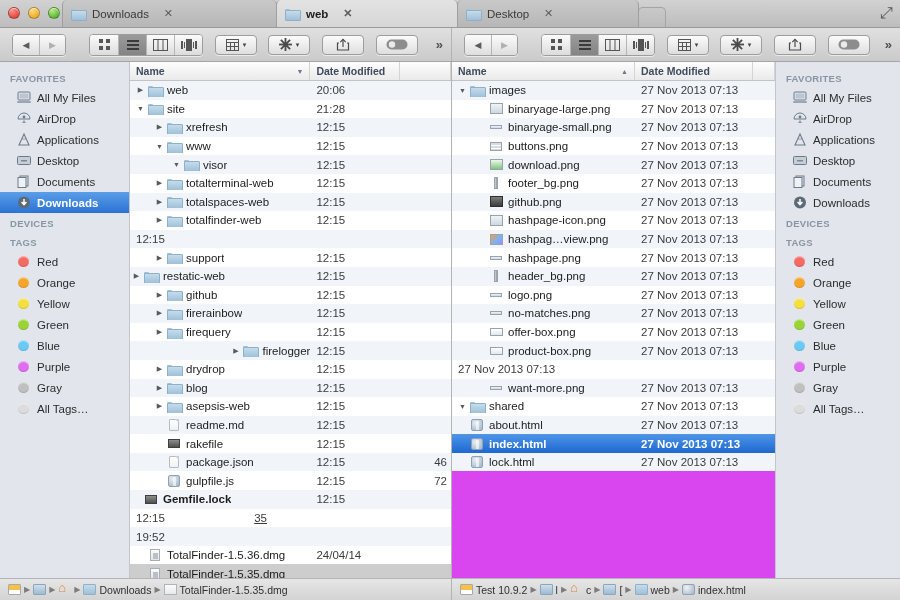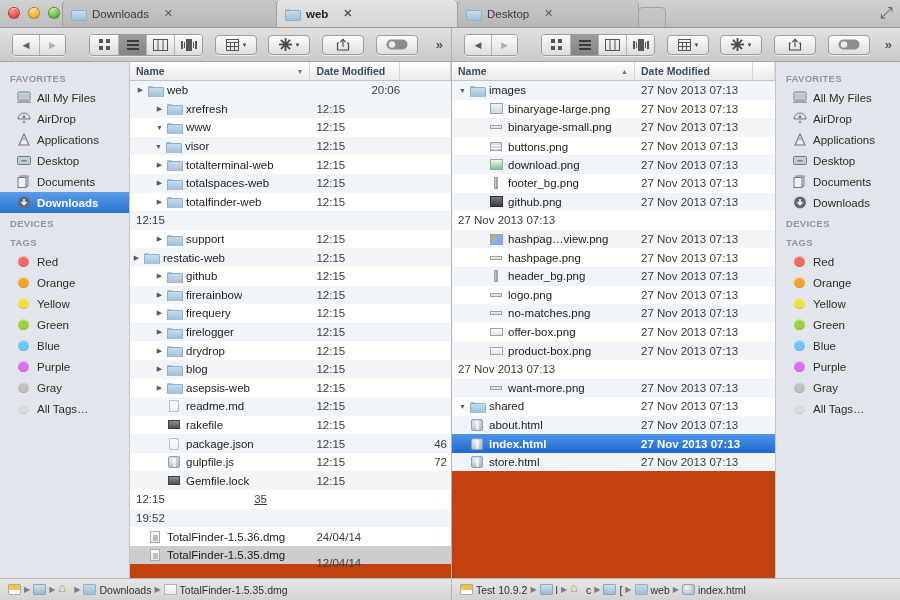--- a/index.html
+++ b/index.html
@@ -211,21 +211,21 @@
   .sb-item.selected {
     background: linear-gradient(to bottom, #5a9ee8, #2b72d4);
     color: #ffffff;
     font-weight: bold;
   }
   .sb-ico { width: 15px; height: 14px; flex: 0 0 15px; display: flex; align-items: center; justify-content: center; }
   .dot { width: 11px; height: 11px; border-radius: 50%; display: inline-block;
          box-shadow: inset 0 1px 1px rgba(255,255,255,0.55), inset 0 -1px 1px rgba(0,0,0,0.12); }
 
   
-  .filearea { flex: 1 1 auto; display: flex; flex-direction: column; min-width: 0; background: #c2410c; }
+  .filearea { flex: 1 1 auto; display: flex; flex-direction: column; min-width: 0; background: #d946ef; }
   .colhead {
     display: flex;
     height: 19px;
     flex: 0 0 19px;
     background: linear-gradient(to bottom, #fdfdfd, #eaeaea);
     border-bottom: 1px solid #c3c3c3;
     font-size: 10.5px;
     font-weight: bold;
     color: #3f4b5c;
   }
@@ -700,21 +700,32 @@
           </div>
           <div class="rows" id="rows-left">
               <div class="row odd">
                 <div class="c-name" style="width: 181px; padding-left: 4px;">
                   <span class="disc">▶</span>
                   <span class="fico">
                     <span class="folder-ico"></span>
                   </span>
                   <span class="nm">web</span>
                 </div>
-                <div class="c-date" style="width: 90px; text-align: right;">20:06</div>
+                <div class="c-date" style="width: 90px;">20:06</div>
+                <div class="c-size" style="width: 51px;"></div>
+              </div>
+              <div class="row even">
+                <div class="c-name" style="width: 181px; padding-left: 4px;">
+                  <span class="disc">▼</span>
+                  <span class="fico">
+                    <span class="folder-ico"></span>
+                  </span>
+                  <span class="nm">site</span>
+                </div>
+                <div class="c-date" style="width: 90px;">21:28</div>
                 <div class="c-size" style="width: 51px;"></div>
               </div>
               <div class="row odd">
                 <div class="c-name" style="width: 181px; padding-left: 23px;">
                   <span class="disc">▶</span>
                   <span class="fico">
                     <span class="folder-ico"></span>
                   </span>
                   <span class="nm">xrefresh</span>
                 </div>
@@ -726,21 +737,21 @@
                   <span class="disc">▼</span>
                   <span class="fico">
                     <span class="folder-ico"></span>
                   </span>
                   <span class="nm">www</span>
                 </div>
                 <div class="c-date" style="width: 90px;">12:15</div>
                 <div class="c-size" style="width: 51px;"></div>
               </div>
               <div class="row odd">
-                <div class="c-name" style="width: 181px; padding-left: 22px;">
+                <div class="c-name" style="width: 181px; padding-left: 40px;">
                   <span class="disc">▼</span>
                   <span class="fico">
                     <span class="folder-ico"></span>
                   </span>
                   <span class="nm">visor</span>
                 </div>
                 <div class="c-date" style="width: 90px;">12:15</div>
                 <div class="c-size" style="width: 51px;"></div>
               </div>
               <div class="row even">
@@ -829,21 +840,21 @@
                   <span class="disc">▶</span>
                   <span class="fico">
                     <span class="folder-ico"></span>
                   </span>
                   <span class="nm">firequery</span>
                 </div>
                 <div class="c-date" style="width: 90px;">12:15</div>
                 <div class="c-size" style="width: 51px;"></div>
               </div>
               <div class="row odd">
-                <div class="c-name" style="width: 181px; padding-left: 23px;">
+                <div class="c-name" style="width: 181px; padding-left: 16px; justify-content: flex-end;">
                   <span class="disc">▶</span>
                   <span class="fico">
                     <span class="folder-ico"></span>
                   </span>
                   <span class="nm">firelogger</span>
                 </div>
                 <div class="c-date" style="width: 90px;">12:15</div>
                 <div class="c-size" style="width: 51px;"></div>
               </div>
               <div class="row even">
@@ -917,21 +928,21 @@
                   <span class="disc blank">▶</span>
                   <span class="fico">
                     <span class="web-ico"></span>
                   </span>
                   <span class="nm">gulpfile.js</span>
                 </div>
                 <div class="c-date" style="width: 90px;">12:15</div>
                 <div class="c-size" style="width: 51px;">72</div>
               </div>
               <div class="row odd">
-                <div class="c-name" style="width: 181px; padding-left: 23px;">
+                <div class="c-name" style="width: 181px;  font-weight: bold;">
                   <span class="disc blank">▶</span>
                   <span class="fico">
                     <span class="dark-ico"></span>
                   </span>
                   <span class="nm">Gemfile.lock</span>
                 </div>
                 <div class="c-date" style="width: 90px;">12:15</div>
                 <div class="c-size" style="width: 51px;"></div>
               </div>
               <div class="row even">
@@ -1010,21 +1021,21 @@
                   <span class="disc blank">▶</span>
                   <span class="fico">
                     <span class="img-ico small"></span>
                   </span>
                   <span class="nm">binaryage-small.png</span>
                 </div>
                 <div class="c-date" style="width: 118px;">27 Nov 2013 07:13</div>
                 <div class="c-size" style="width: 22px;"></div>
               </div>
               <div class="row even">
-                <div class="c-name" style="width: 183px; padding-left: 23px; align-items: flex-end;">
+                <div class="c-name" style="width: 183px; padding-left: 23px;">
                   <span class="disc blank">▶</span>
                   <span class="fico">
                     <span class="img-ico lines"></span>
                   </span>
                   <span class="nm">buttons.png</span>
                 </div>
                 <div class="c-date" style="width: 118px;">27 Nov 2013 07:13</div>
                 <div class="c-size" style="width: 22px;"></div>
               </div>
               <div class="row odd">
@@ -1054,20 +1065,27 @@
                   <span class="disc blank">▶</span>
                   <span class="fico">
                     <span class="img-ico dark"></span>
                   </span>
                   <span class="nm">github.png</span>
                 </div>
                 <div class="c-date" style="width: 118px;">27 Nov 2013 07:13</div>
                 <div class="c-size" style="width: 22px;"></div>
               </div>
               <div class="row even">
+                <div class="c-name" style="width: 183px; padding-left: 23px;">
+                  <span class="disc blank">▶</span>
+                  <span class="fico">
+                    <span class="img-ico"></span>
+                  </span>
+                  <span class="nm">hashpage-icon.png</span>
+                </div>
                 <div class="c-date" style="width: 118px;">27 Nov 2013 07:13</div>
                 <div class="c-size" style="width: 22px;"></div>
               </div>
               <div class="row odd">
                 <div class="c-name" style="width: 183px; padding-left: 23px;">
                   <span class="disc blank">▶</span>
                   <span class="fico">
                     <span class="img-ico color"></span>
                   </span>
                   <span class="nm">hashpag…view.png</span>
@@ -1188,21 +1206,21 @@
                 </div>
                 <div class="c-date" style="width: 118px;">27 Nov 2013 07:13</div>
                 <div class="c-size" style="width: 22px;"></div>
               </div>
               <div class="row odd">
                 <div class="c-name" style="width: 183px; padding-left: 4px;">
                   <span class="disc blank">▶</span>
                   <span class="fico">
                     <span class="web-ico"></span>
                   </span>
-                  <span class="nm">store.html</span>
+                  <span class="nm">lock.html</span>
                 </div>
                 <div class="c-date" style="width: 118px;">27 Nov 2013 07:13</div>
                 <div class="c-size" style="width: 22px;"></div>
               </div>
             </div>
         </div>
         <div class="sidebar rgt" id="sidebar-right">
             <div class="sb-header">FAVORITES</div>
             <div class="sb-item">
               <span class="sb-ico">

